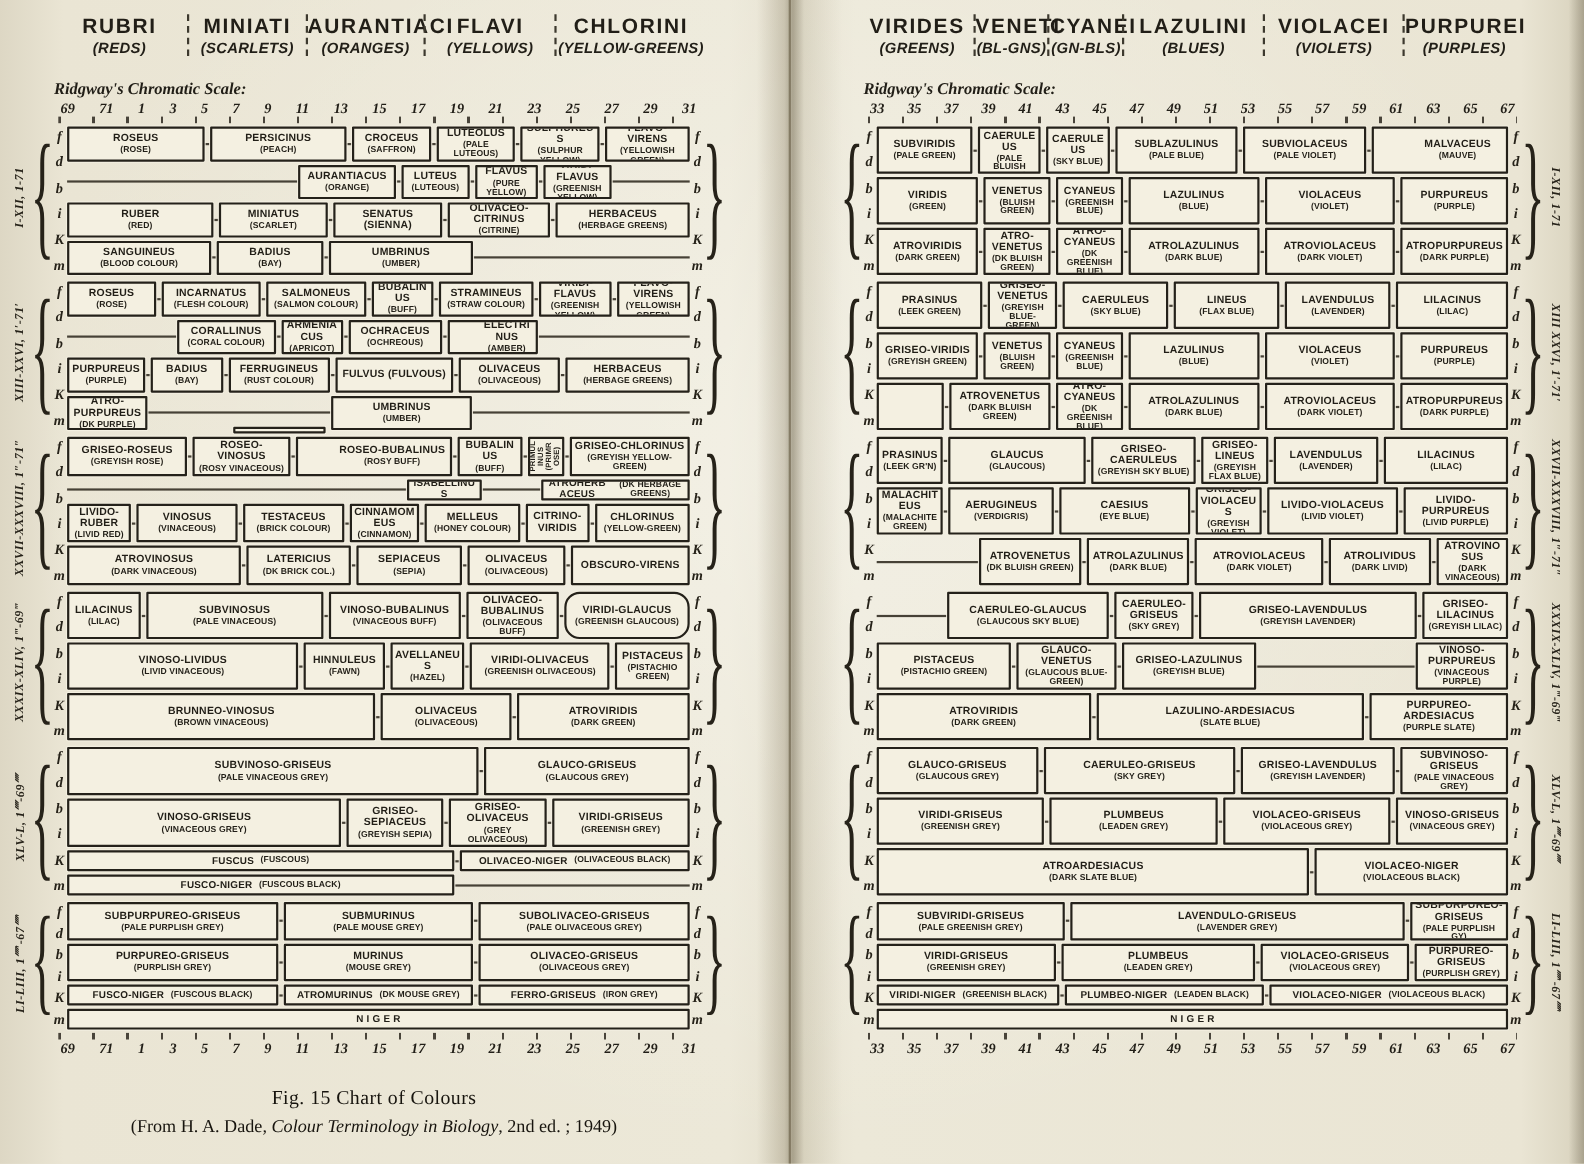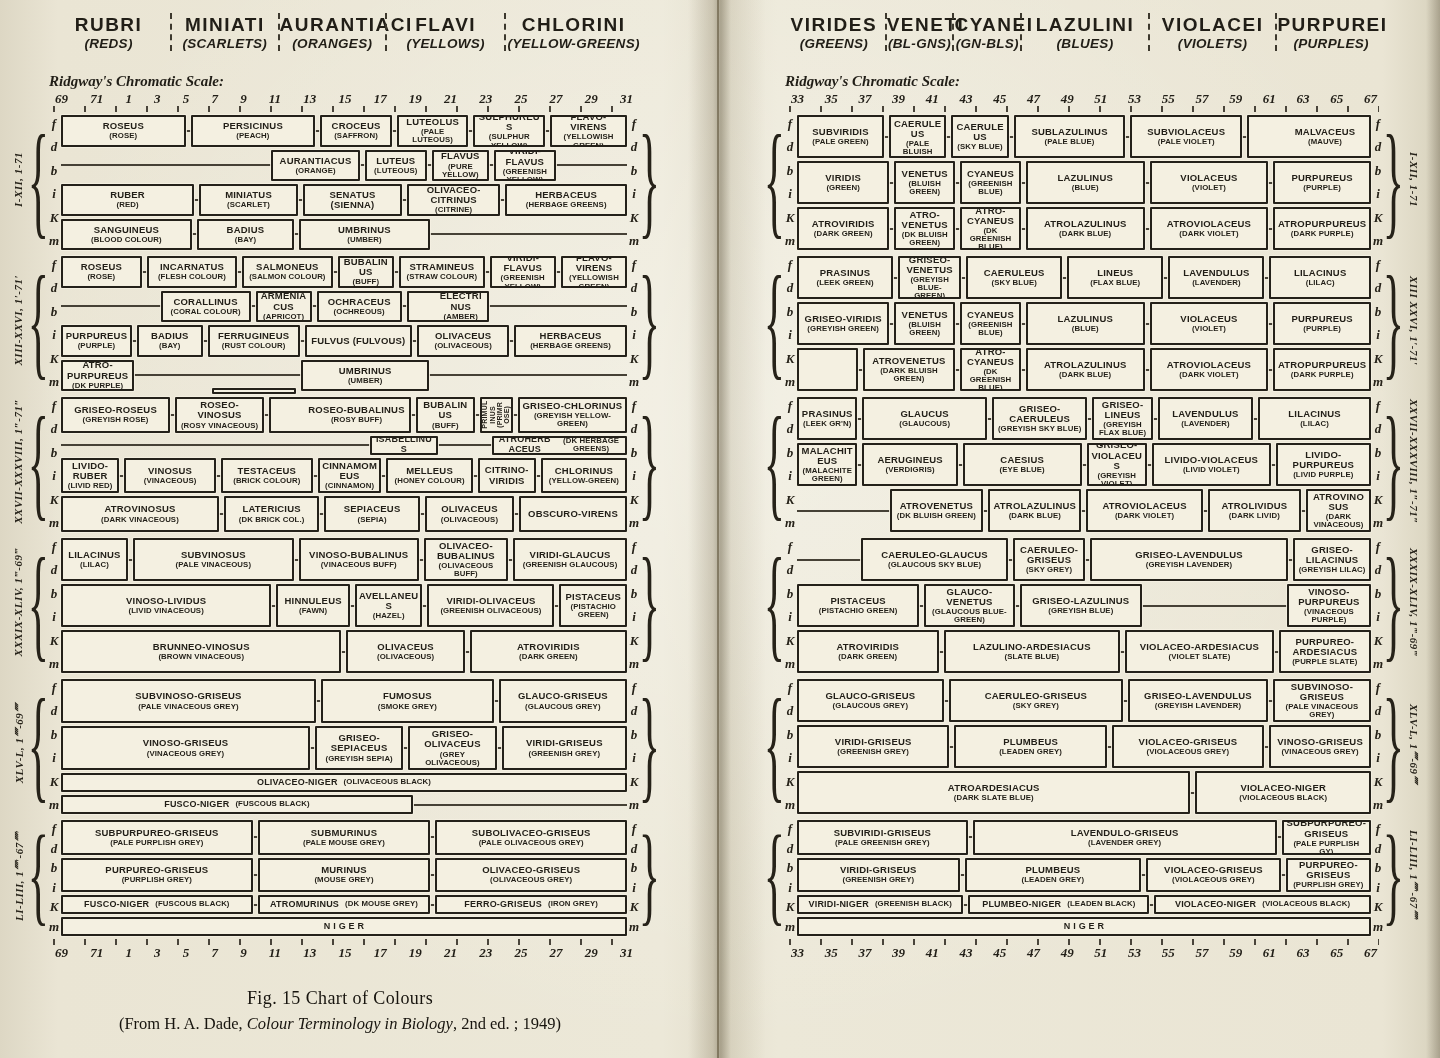--- a/index.html
+++ b/index.html
@@ -497,21 +497,21 @@
               <div class="bd">(PALE VINACEOUS)</div>
             </div>
             <div class="box" style="flex: 1.9 1 0px;">
               <div class="bn">VINOSO-BUBALINUS</div>
               <div class="bd">(VINACEOUS BUFF)</div>
             </div>
             <div class="box" style="flex: 1.3 1 0px;">
               <div class="bn">OLIVACEO-BUBALINUS</div>
               <div class="bd">(OLIVACEOUS BUFF)</div>
             </div>
-            <div class="box" style="flex: 1.8 1 0px;">
+            <div class="box" style="flex: 1.8 1 0px; border-radius: 14px;">
               <div class="bn">VIRIDI-GLAUCUS</div>
               <div class="bd">(GREENISH GLAUCOUS)</div>
             </div>
           </div>
           <div class="srow">
             <div class="box" style="flex: 3.4 1 0px;">
               <div class="bn">VINOSO-LIVIDUS</div>
               <div class="bd">(LIVID VINACEOUS)</div>
             </div>
             <div class="box" style="flex: 1.1 1 0px;">
@@ -563,24 +563,20 @@
           <span>i</span>
           <span>K</span>
           <span>m</span>
         </div>
         <div class="rows">
           <div class="srow">
             <div class="box" style="flex: 3.9 1 0px;">
               <div class="bn">SUBVINOSO-GRISEUS</div>
               <div class="bd">(PALE VINACEOUS GREY)</div>
             </div>
-            <div class="box" style="flex: 2.6 1 0px;">
-              <div class="bn">FUMOSUS</div>
-              <div class="bd">(SMOKE GREY)</div>
-            </div>
             <div class="box" style="flex: 1.9 1 0px;">
               <div class="bn">GLAUCO-GRISEUS</div>
               <div class="bd">(GLAUCOUS GREY)</div>
             </div>
           </div>
           <div class="srow">
             <div class="box" style="flex: 3.9 1 0px;">
               <div class="bn">VINOSO-GRISEUS</div>
               <div class="bd">(VINACEOUS GREY)</div>
             </div>
@@ -591,20 +587,24 @@
             <div class="box" style="flex: 1.3 1 0px;">
               <div class="bn">GRISEO-OLIVACEUS</div>
               <div class="bd">(GREY OLIVACEOUS)</div>
             </div>
             <div class="box" style="flex: 1.9 1 0px;">
               <div class="bn">VIRIDI-GRISEUS</div>
               <div class="bd">(GREENISH GREY)</div>
             </div>
           </div>
           <div class="srow thin">
+            <div class="box" style="flex: 5.3 1 0px;">
+              <div class="bn">FUSCUS</div>
+              <div class="bd">(FUSCOUS)</div>
+            </div>
             <div class="box" style="flex: 3.1 1 0px;">
               <div class="bn">OLIVACEO-NIGER</div>
               <div class="bd">(OLIVACEOUS BLACK)</div>
             </div>
           </div>
           <div class="srow thin">
             <div class="box" style="flex: 5.3 1 0px;">
               <div class="bn">FUSCO-NIGER</div>
               <div class="bd">(FUSCOUS BLACK)</div>
             </div>
@@ -1144,24 +1144,20 @@
           </div>
           <div class="srow">
             <div class="box" style="flex: 1.9 1 0px;">
               <div class="bn">ATROVIRIDIS</div>
               <div class="bd">(DARK GREEN)</div>
             </div>
             <div class="box" style="flex: 2.4 1 0px;">
               <div class="bn">LAZULINO-ARDESIACUS</div>
               <div class="bd">(SLATE BLUE)</div>
             </div>
-            <div class="box" style="flex: 2 1 0px;">
-              <div class="bn">VIOLACEO-ARDESIACUS</div>
-              <div class="bd">(VIOLET SLATE)</div>
-            </div>
             <div class="box" style="flex: 1.2 1 0px;">
               <div class="bn">PURPUREO-ARDESIACUS</div>
               <div class="bd">(PURPLE SLATE)</div>
             </div>
           </div>
         </div>
         <div class="letters">
           <span>f</span>
           <span>d</span>
           <span>b</span>

